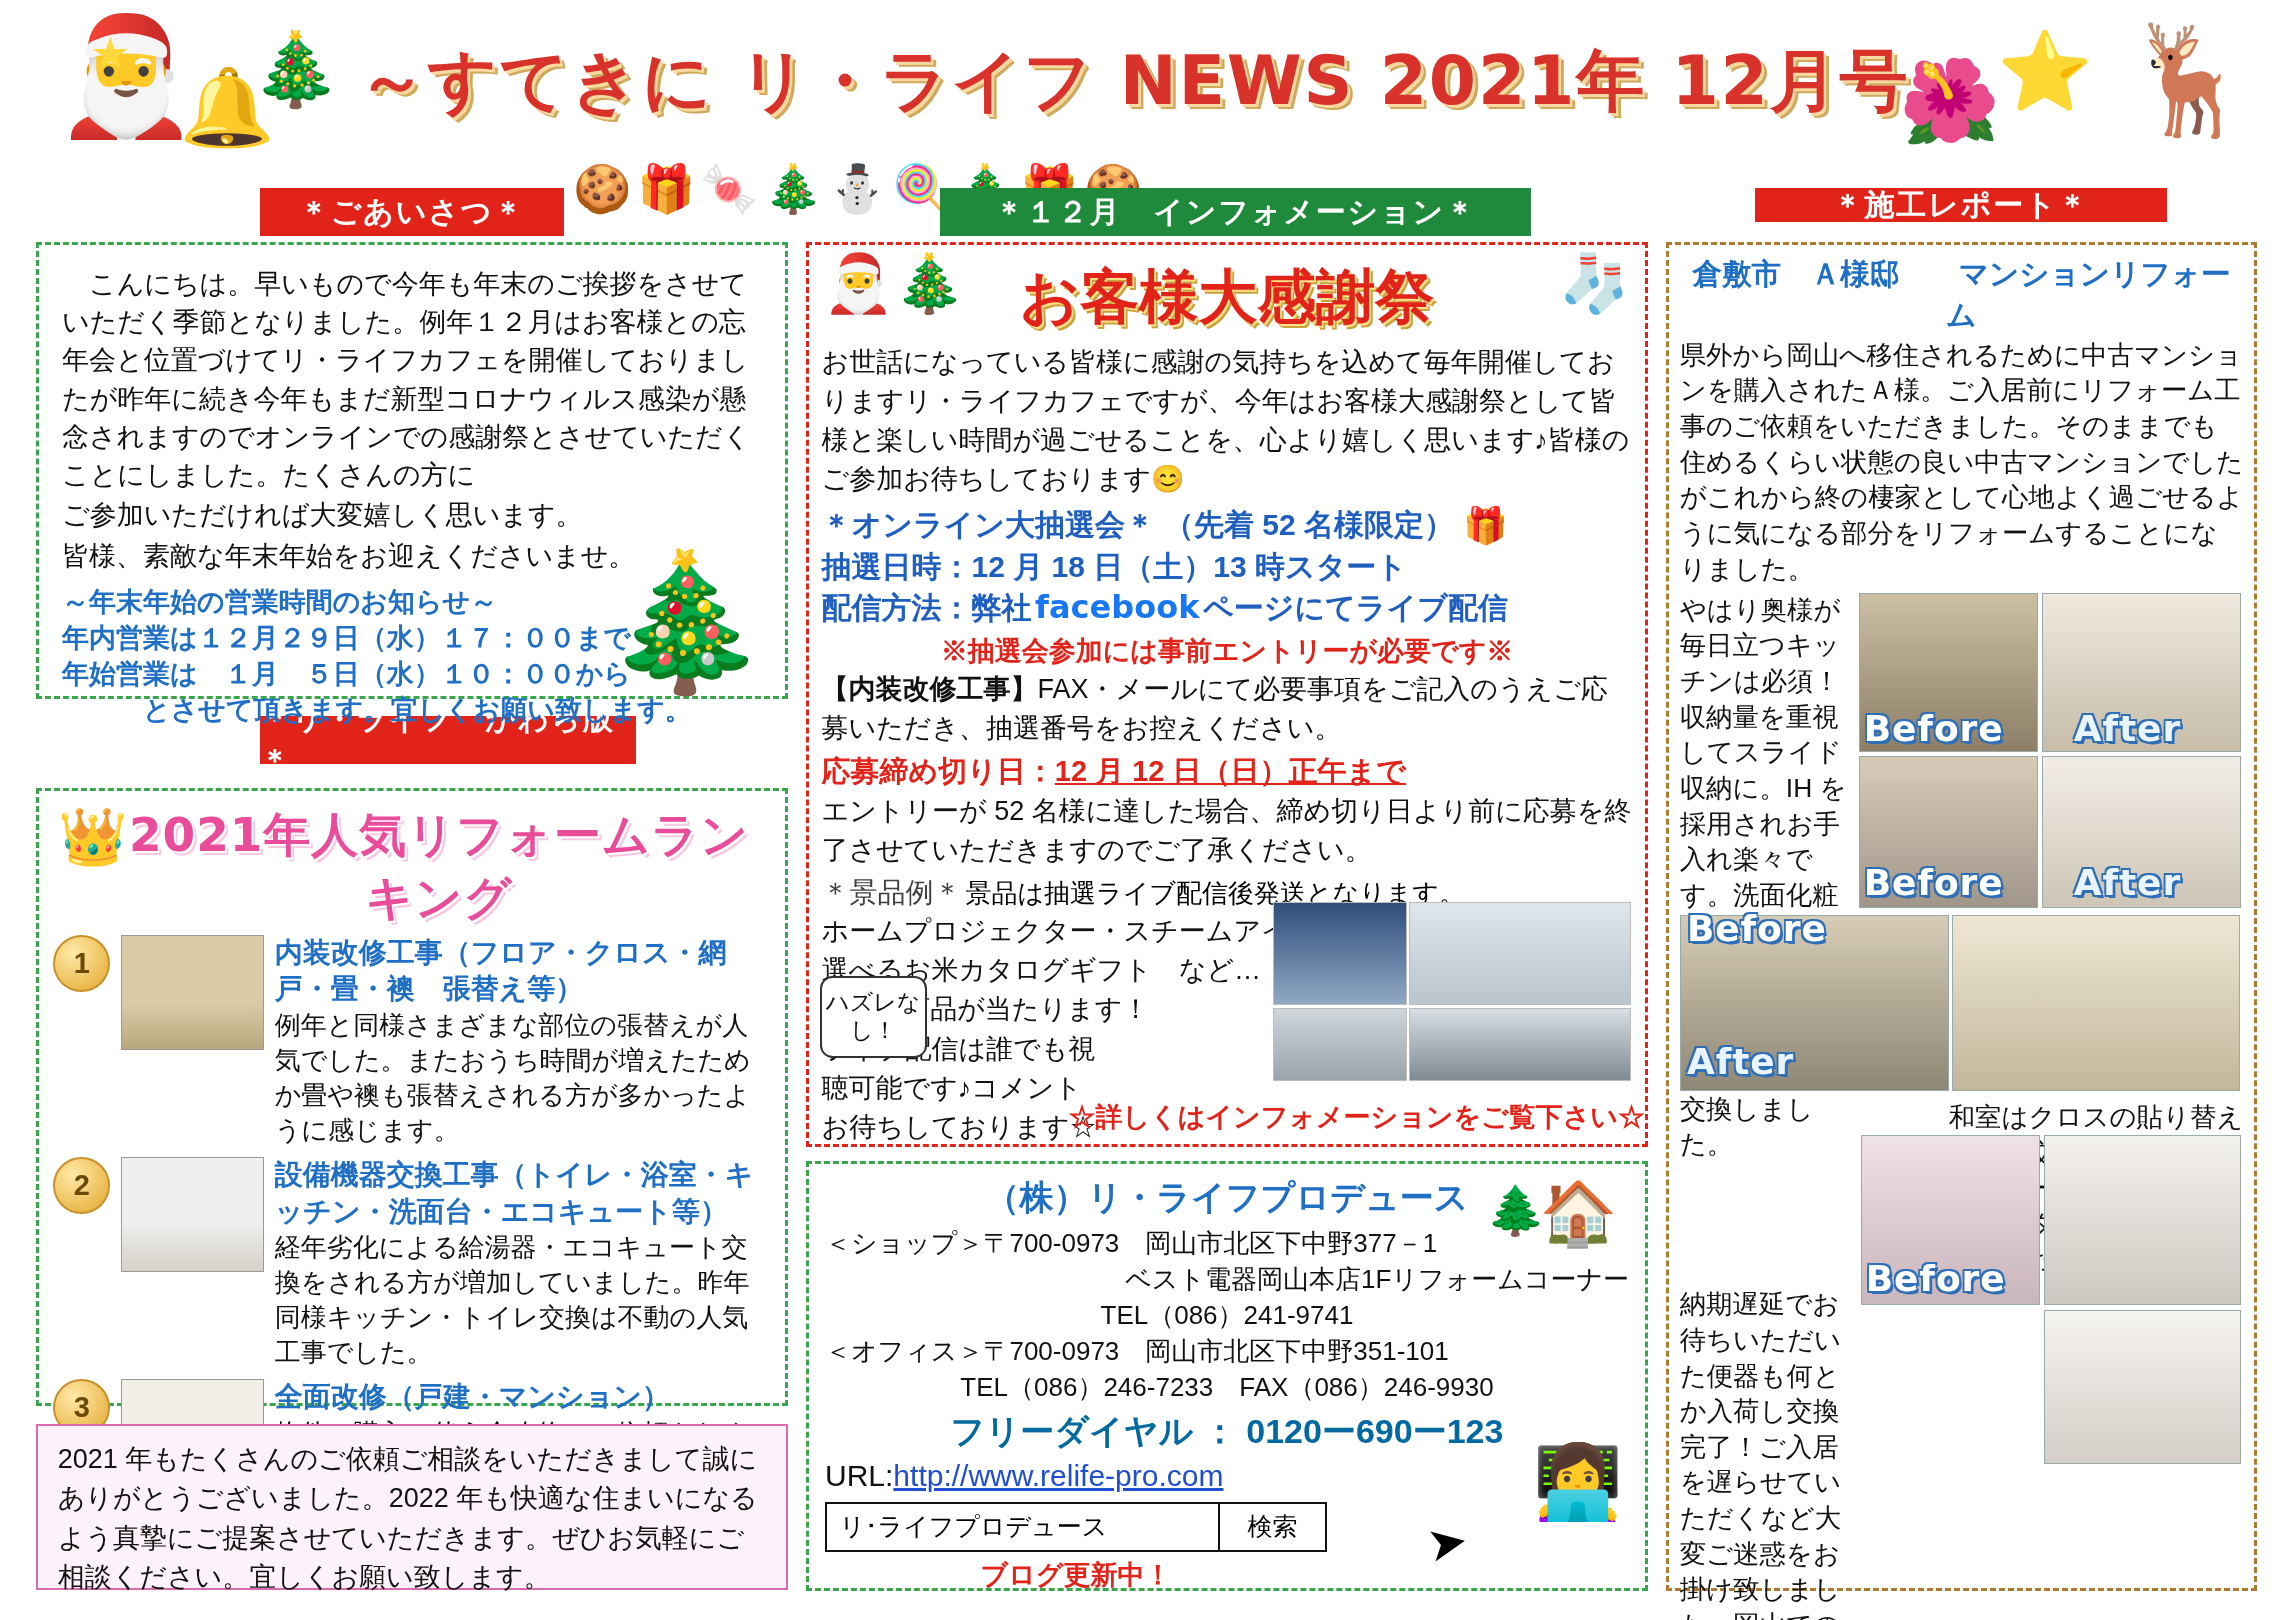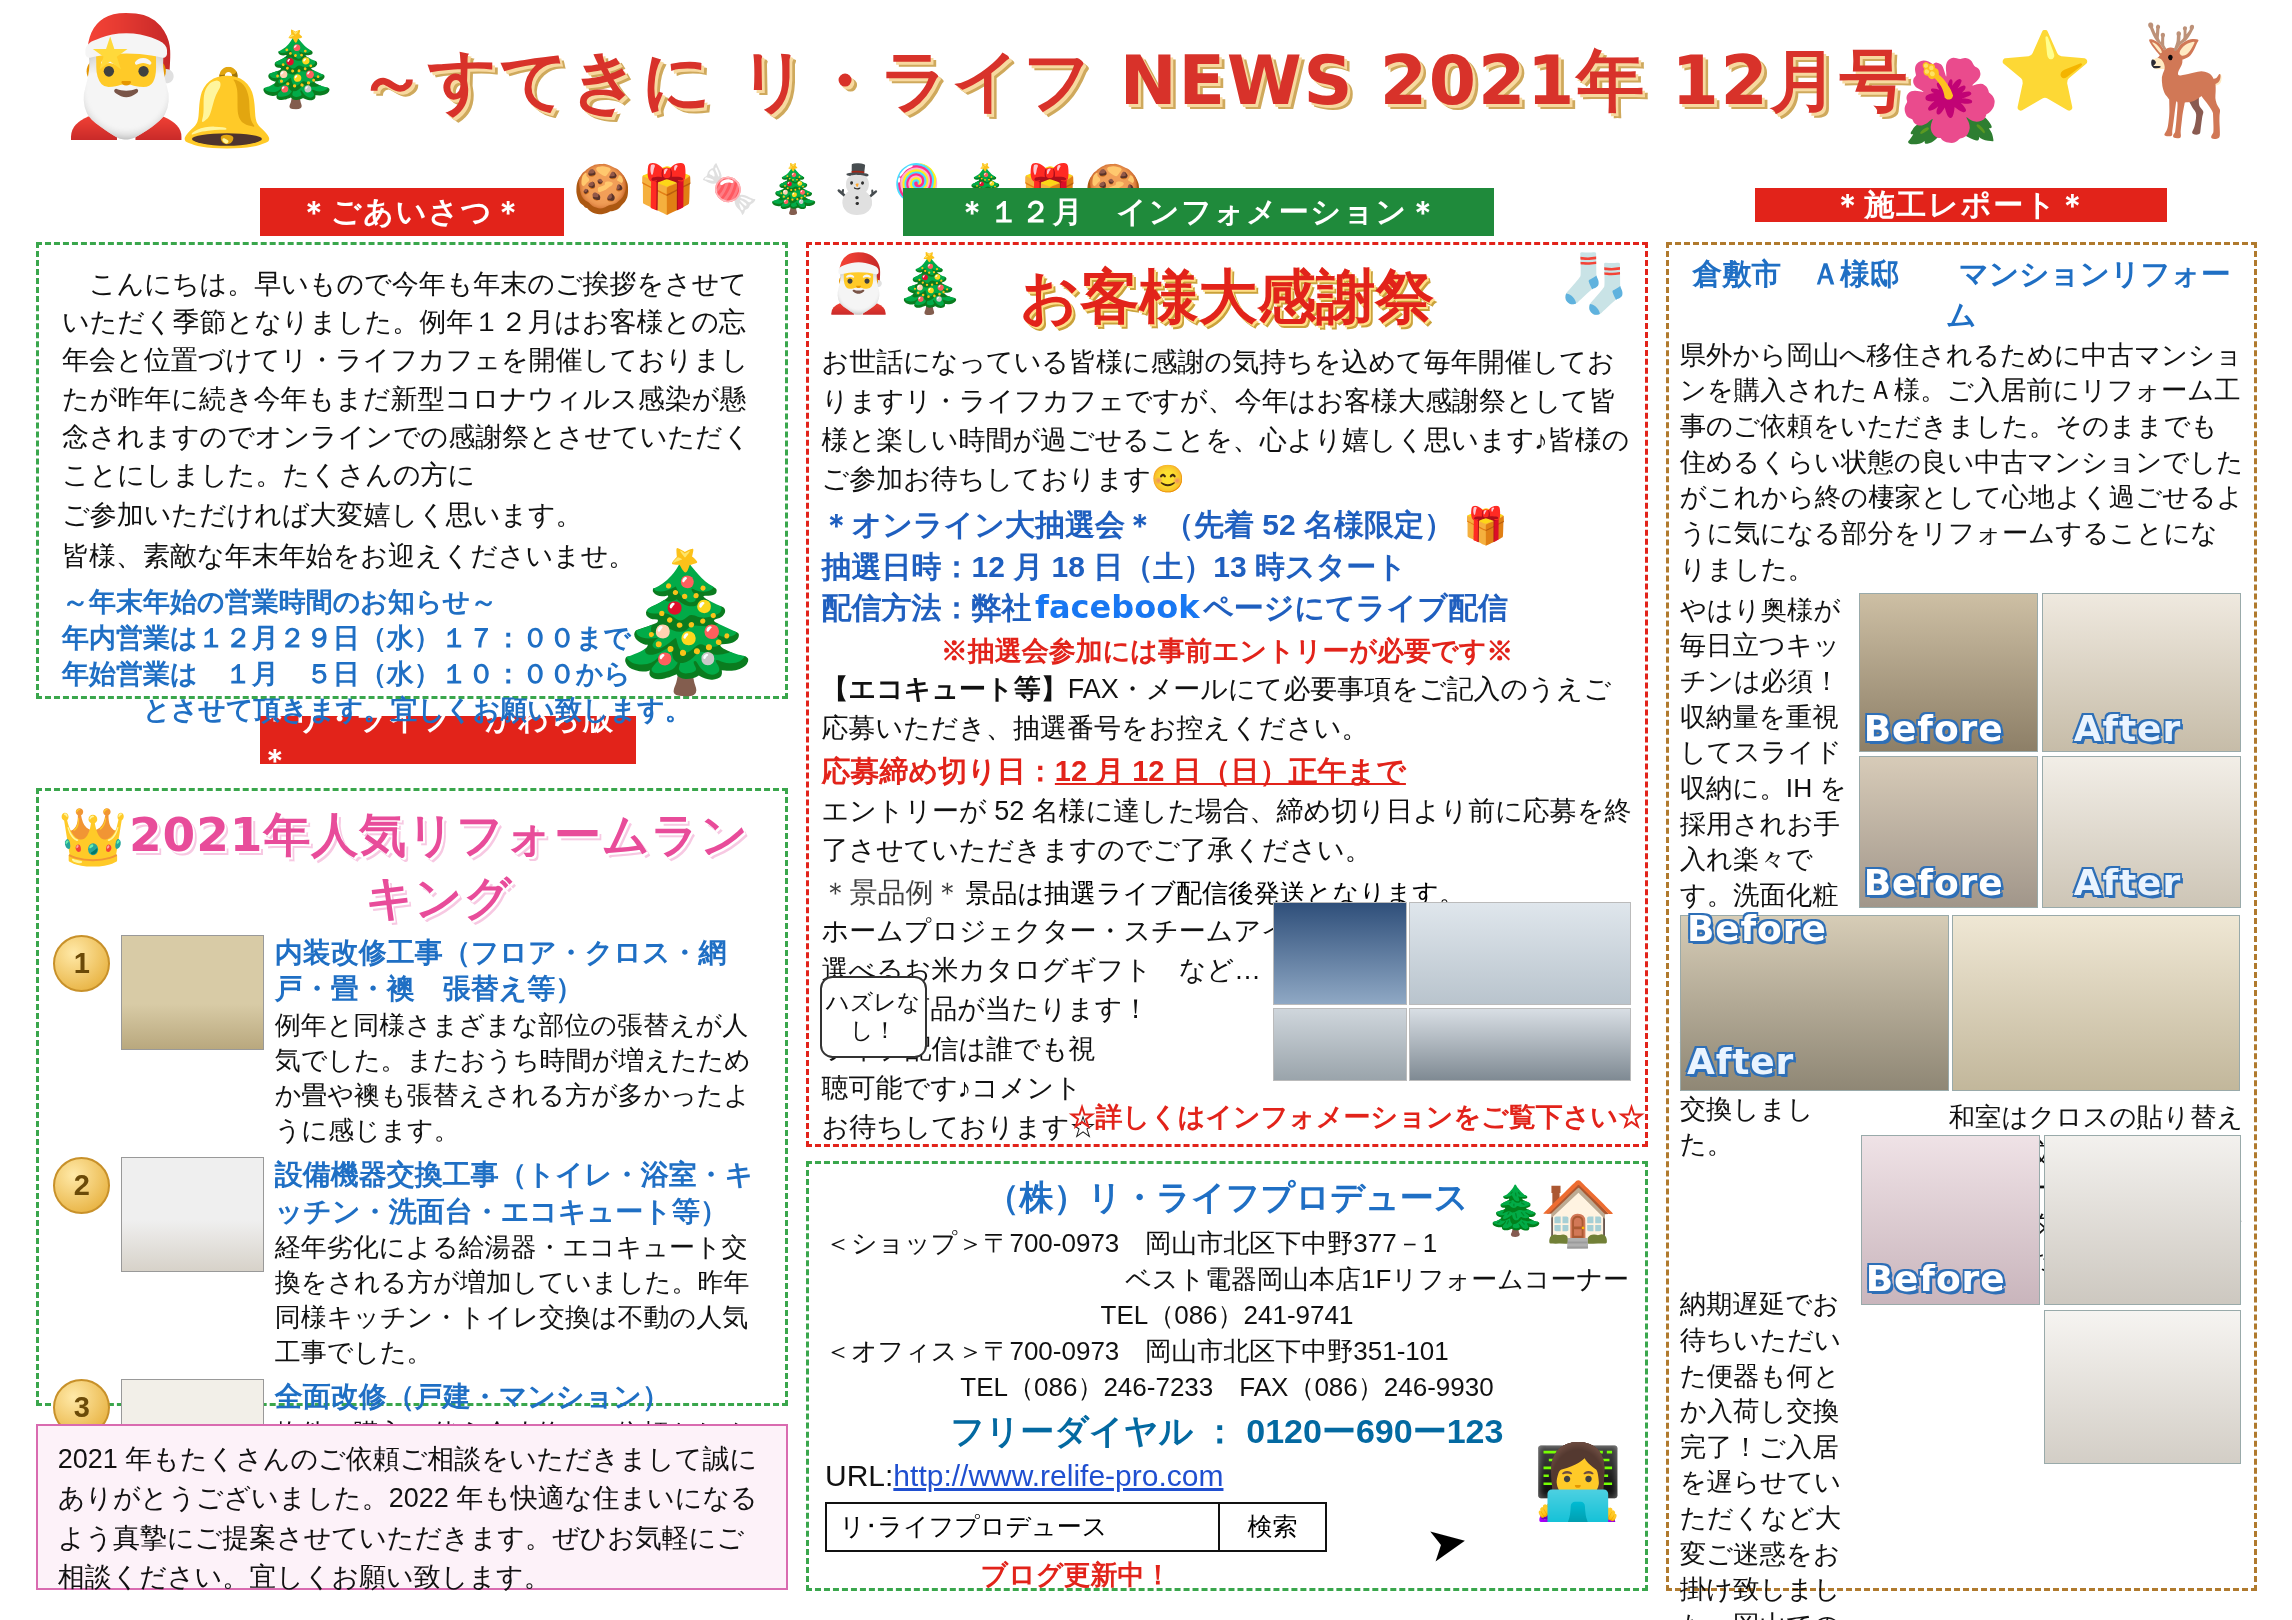--- a/index.html
+++ b/index.html
@@ -164,21 +164,21 @@
     <div class="holly">🎄</div>
     <div class="title">～すてきに リ・ライフ NEWS 2021年 12月号～</div>
     <div class="pointsettia">🌺</div>
     <div class="star2">⭐</div>
     <div class="deer">🦌</div>
     <div class="garland">🍪🎁🍬🎄⛄🍭🎄🎁🍪</div>
   </div>
 
   <div class="ribbon red" style="left:260px; top:188px; width:304px; height:48px;">＊ごあいさつ＊</div>
 
-  <div class="ribbon green" style="left:903px; top:188px; width:591px; height:48px;">＊１２月　インフォメーション＊</div>
+  <div class="ribbon green" style="left:940px; top:188px; width:591px; height:48px;">＊１２月　インフォメーション＊</div>
 
   <div class="ribbon red" style="left:1755px; top:188px; width:412px; height:34px;">＊施工レポート＊</div>
 
   <div class="ribbon red" style="left:260px; top:716px; width:376px; height:48px;">＊リ・ライフ　かわら版＊</div>
 
   <div class="panel dashed-green" id="greeting">
     <div class="txt">
       <p>　こんにちは。早いもので今年も年末のご挨拶をさせていただく季節となりました。例年１２月はお客様との忘年会と位置づけてリ・ライフカフェを開催しておりましたが昨年に続き今年もまだ新型コロナウィルス感染が懸念されますのでオンラインでの感謝祭とさせていただくことにしました。たくさんの方に</p>
       <p>ご参加いただければ大変嬉しく思います。</p>
       <p>皆様、素敵な年末年始をお迎えくださいませ。</p>
@@ -243,21 +243,21 @@
 
     <div style="display:flex; align-items:baseline; gap:3.6px;">
       <span class="blue-b">配信方法：弊社</span>
       <span class="fb">facebook</span>
       <span class="blue-b">ページにてライブ配信</span>
     </div>
 
     <div class="red-note" style="margin-top:3.6px;">※抽選会参加には事前エントリーが必要です※</div>
 
     <div class="info-p" style="margin-top:1.8px;">
-      <span class="brk">【エコキュート等】</span><span>FAX・メールにて必要事項をご記入のうえご応募いただき、抽選番号をお控えください。</span>
+      <span class="brk">【内装改修工事】</span><span>FAX・メールにて必要事項をご記入のうえご応募いただき、抽選番号をお控えください。</span>
     </div>
 
     <div style="margin-top:3.6px;">
       <span class="deadline">応募締め切り日：</span><span class="deadline" style="text-decoration:underline;">12 月 12 日（日）正午まで</span>
     </div>
     <div class="info-p">エントリーが 52 名様に達した場合、締め切り日より前に応募を終了させていただきますのでご了承ください。</div>
 
     <div style="margin-top:3.6px;">
       <span class="prize-h">＊景品例＊</span>
       <span style="font-size:26px;">景品は抽選ライブ配信後発送となります。</span>

